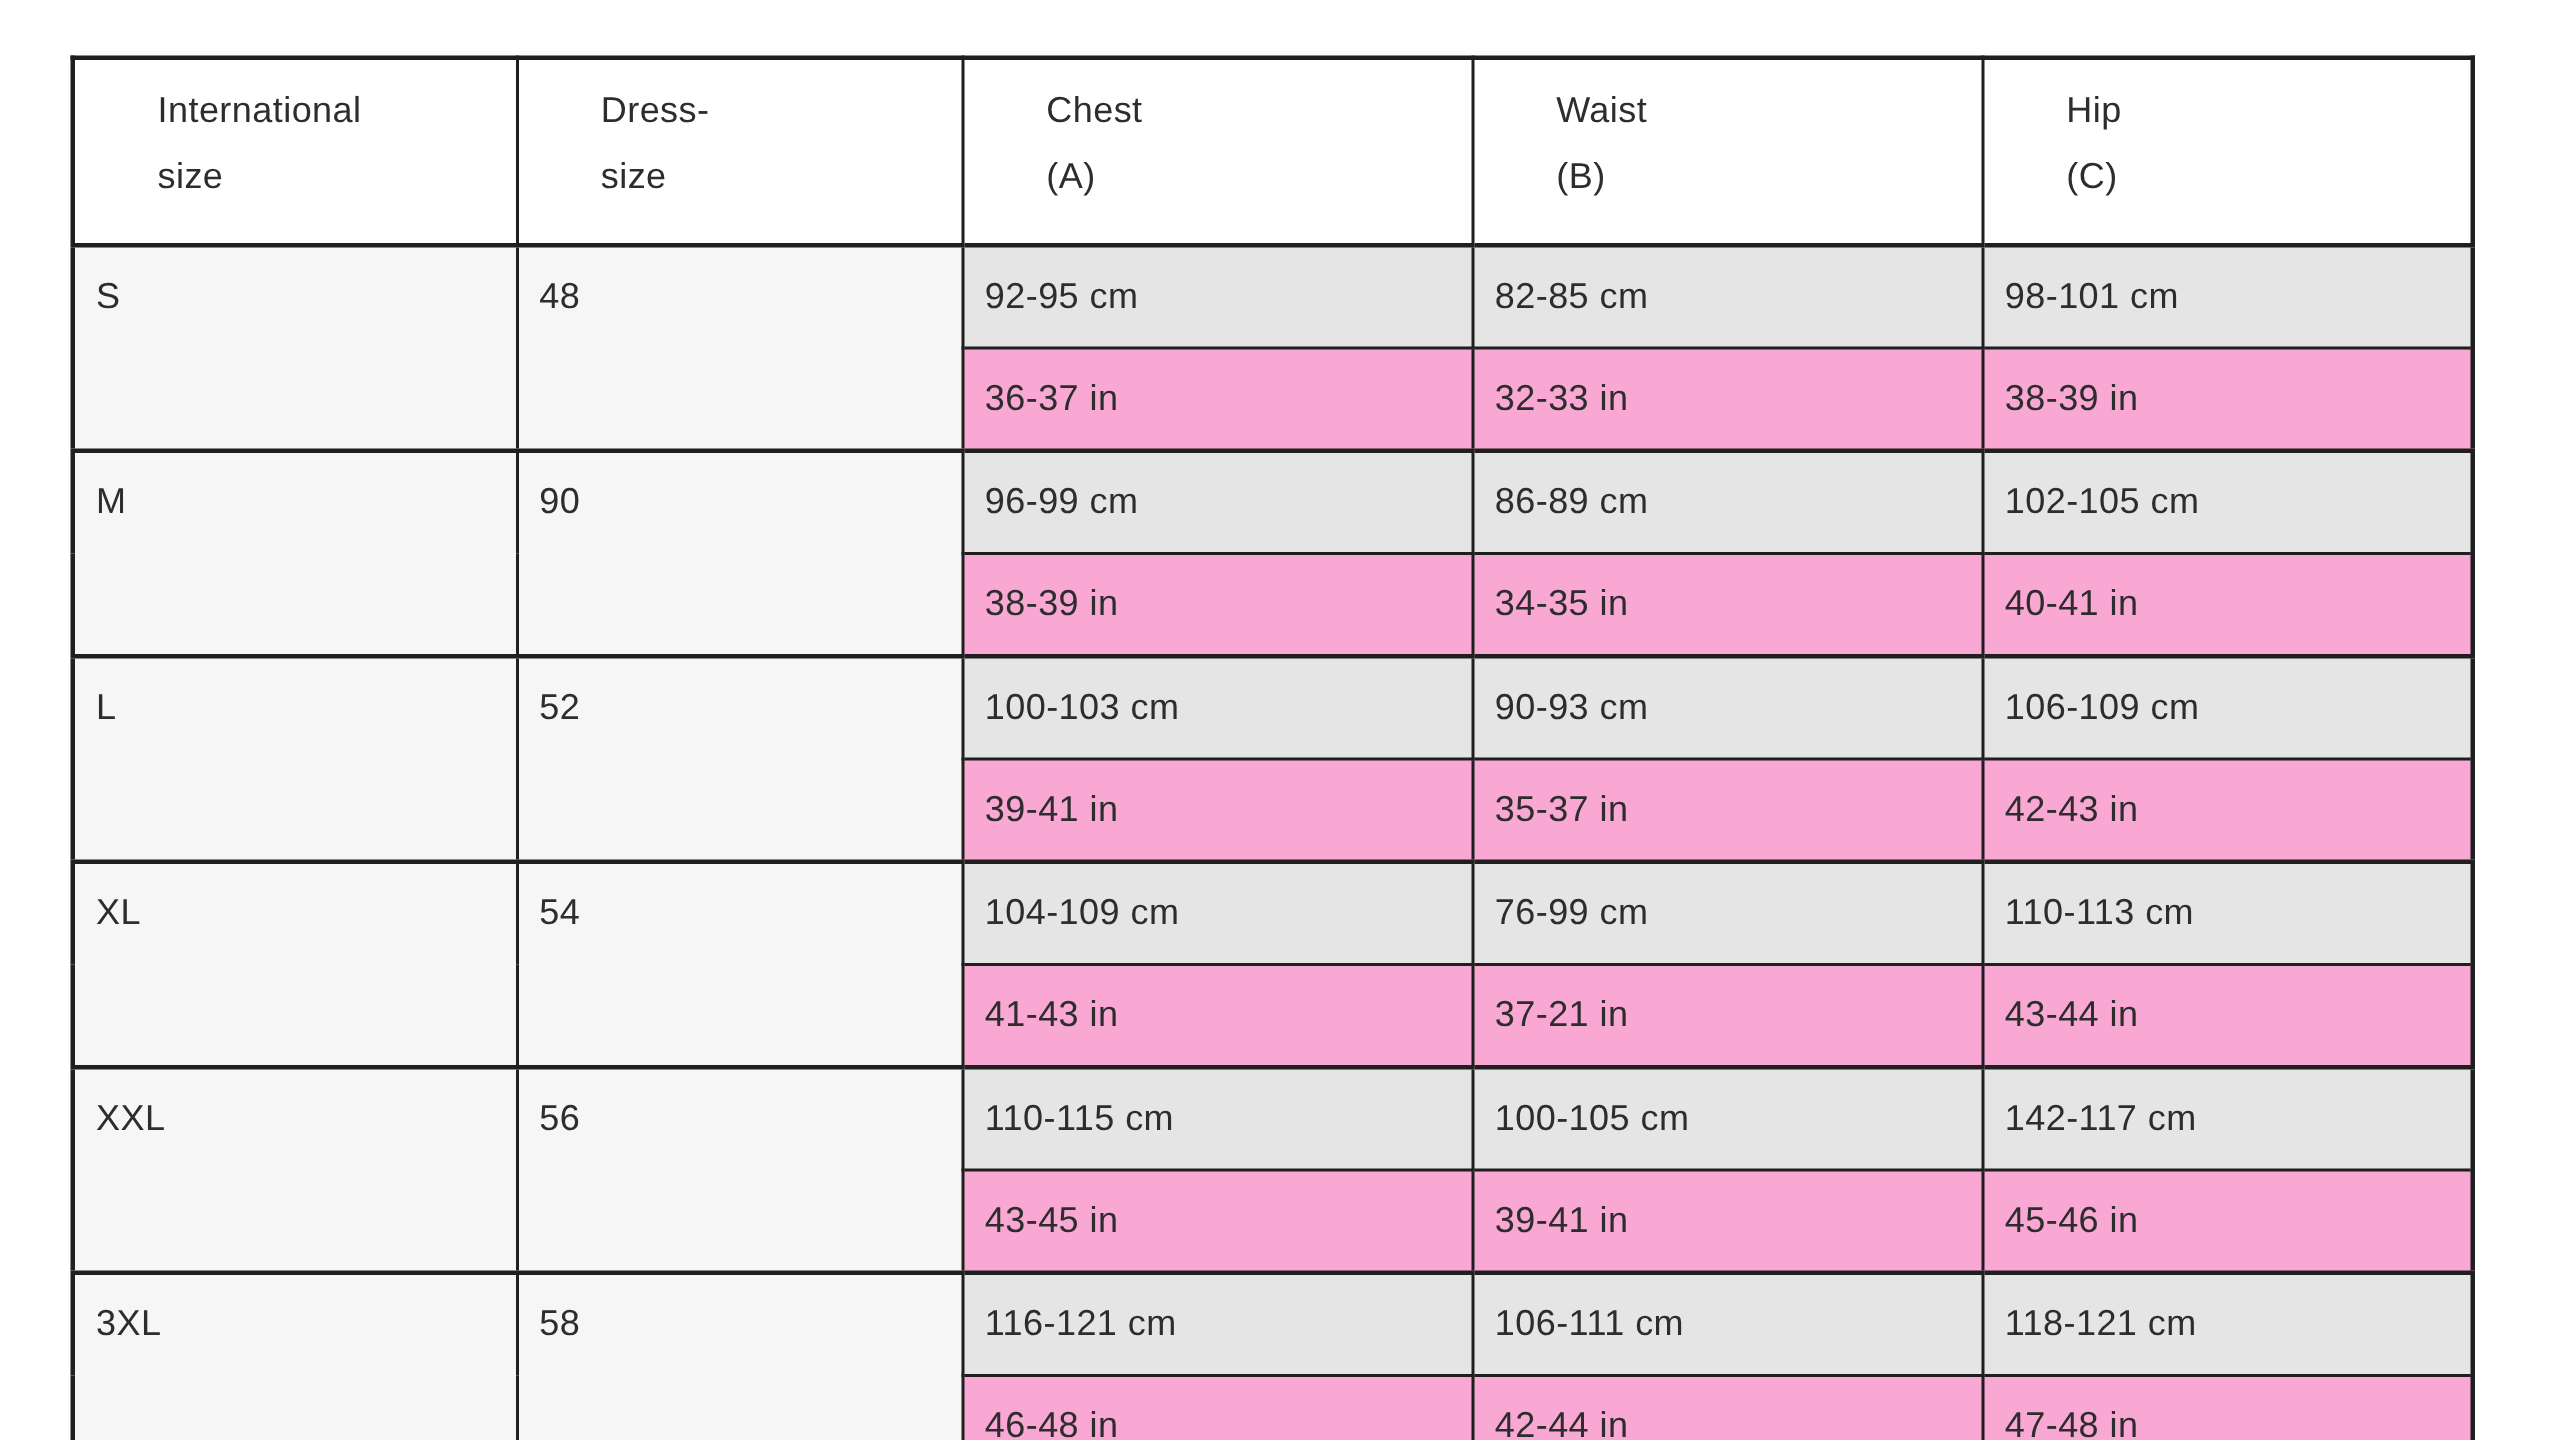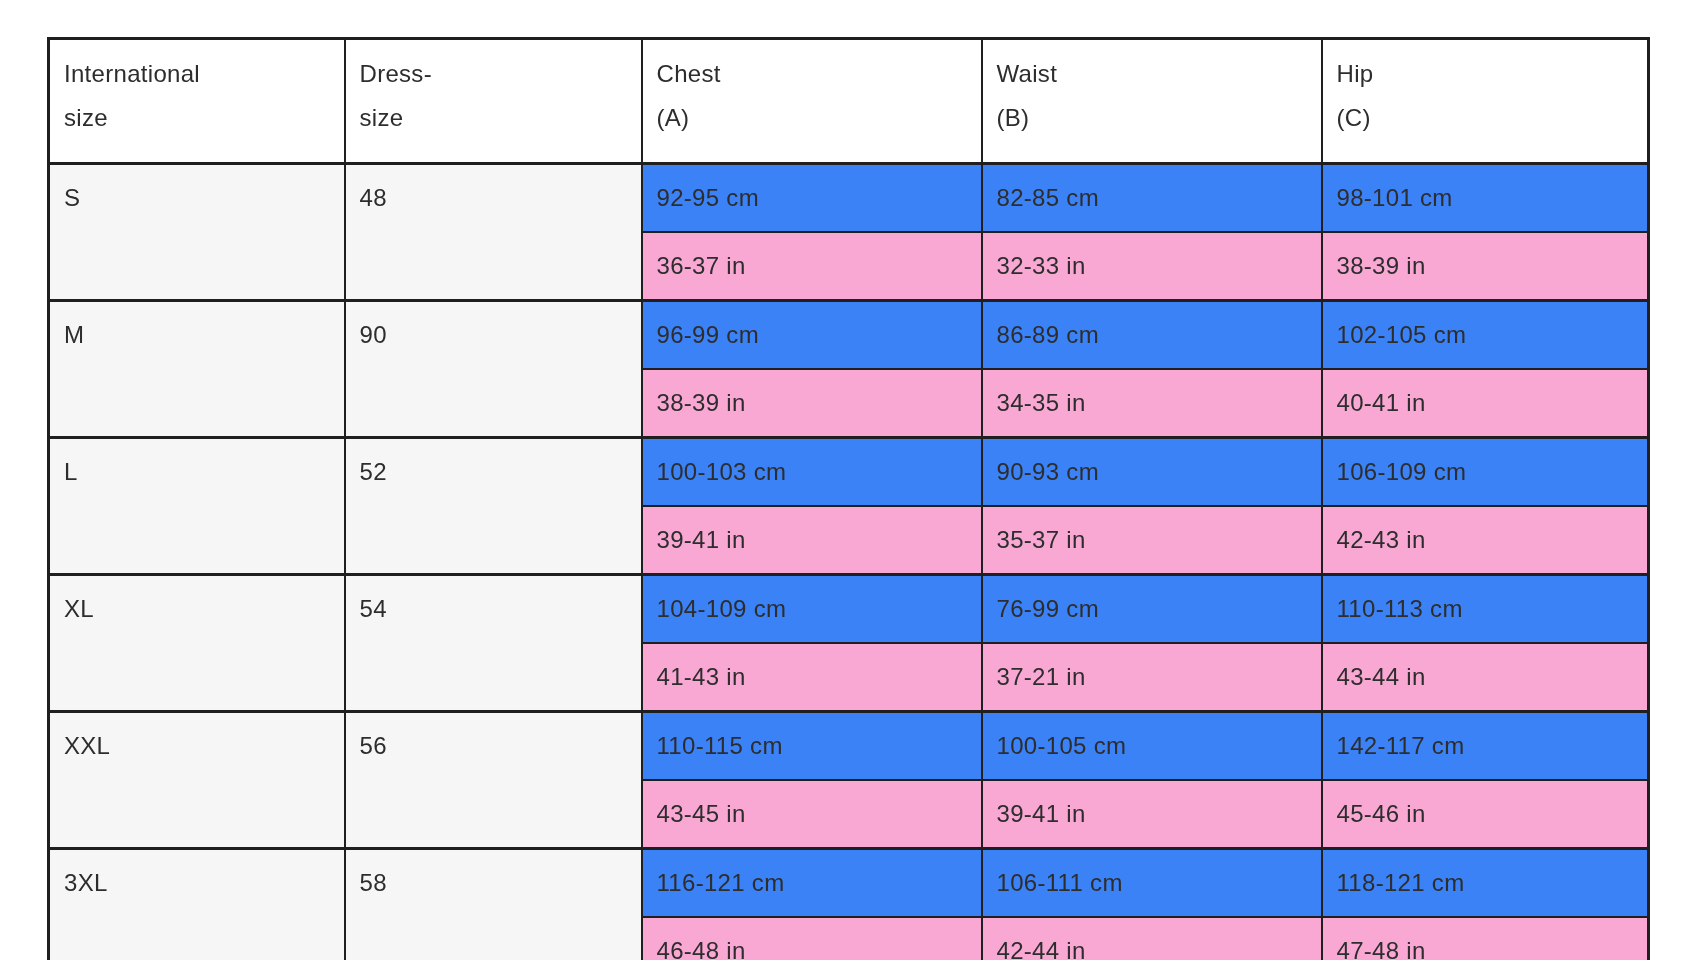--- a/index.html
+++ b/index.html
@@ -43,38 +43,39 @@
   table.size-chart thead th {
     height: 110px;
     vertical-align: top;
     padding-top: 12px;
     background: #ffffff;
     border-bottom: 3px solid #1f1f1f;
   }
   table.size-chart thead th .hline {
     line-height: 44px;
     white-space: nowrap;
+    margin-left: 41px;
   }
   
   table.size-chart tbody tr.block-start td {
     border-top: 3px solid #1f1f1f;
   }
   
   table.size-chart td.label-cell {
     vertical-align: top;
     padding-top: 19px;
     background: #f6f6f6;
   }
   
   table.size-chart td.data {
     height: 66px;
     vertical-align: middle;
     white-space: nowrap;
   }
-  table.size-chart tr.cm-row td.data { background: #3b82f6; }
+  table.size-chart tr.cm-row td.data { background: #e5e5e5; }
   table.size-chart tr.in-row td.data { background: #f9a8d4; }
 </style>
 </head>
 <body>
 
 <div class="page">
   <table class="size-chart">
     <colgroup>
       <col class="c1">
         <col class="c2">

